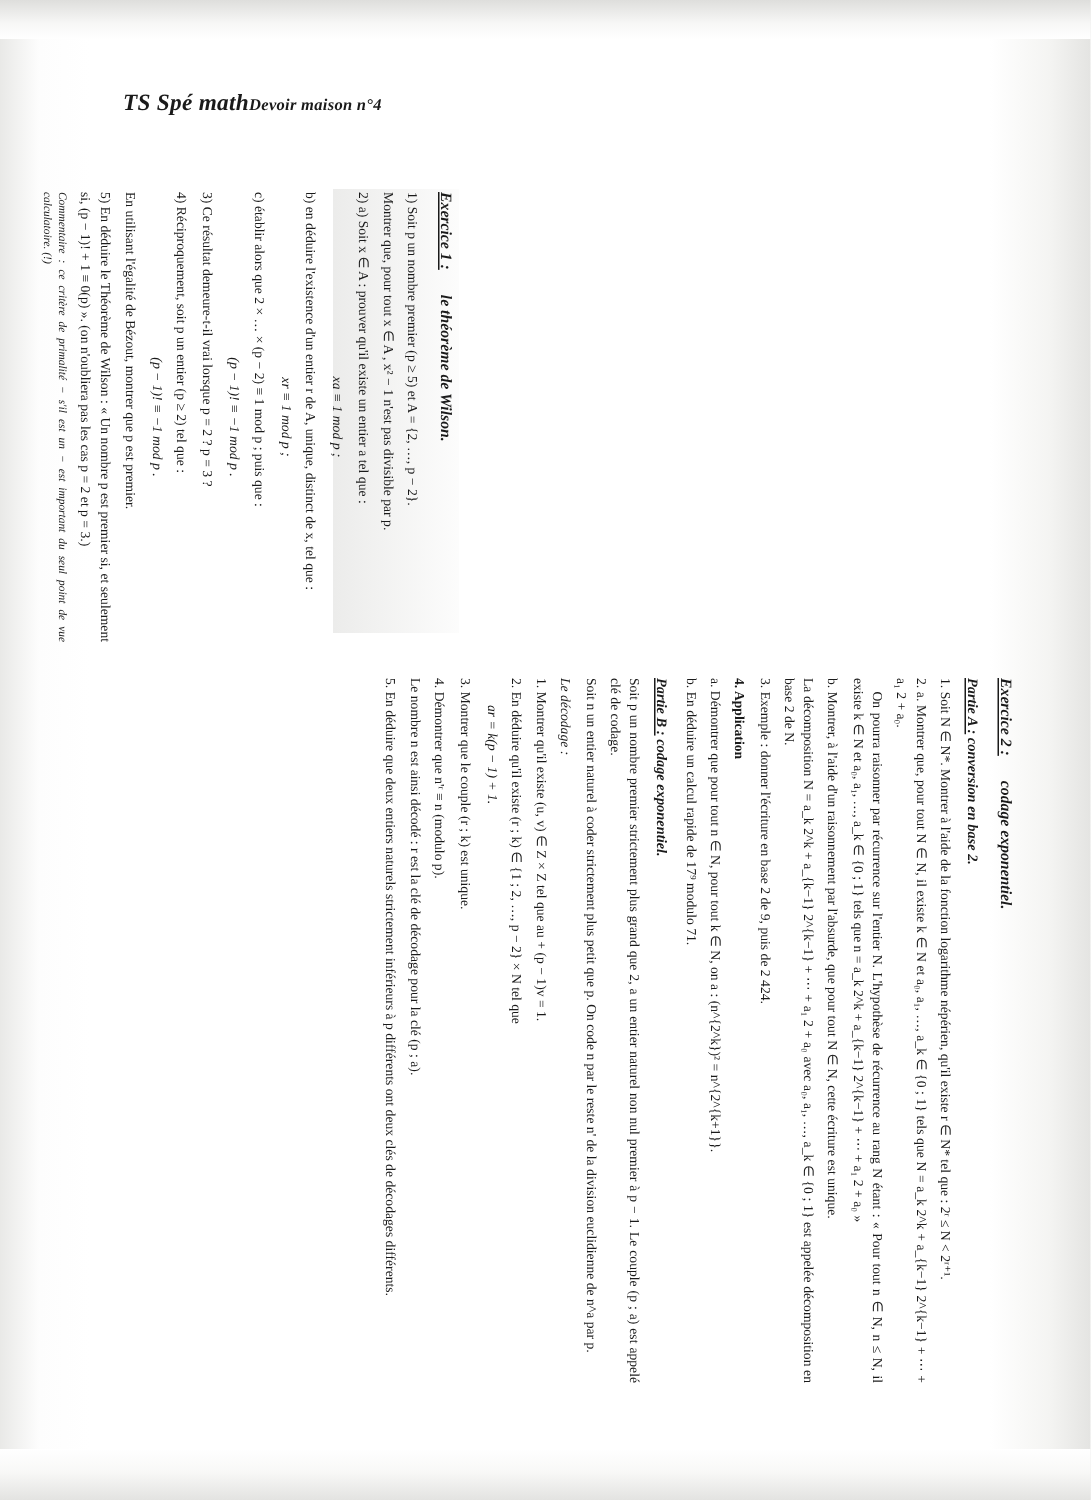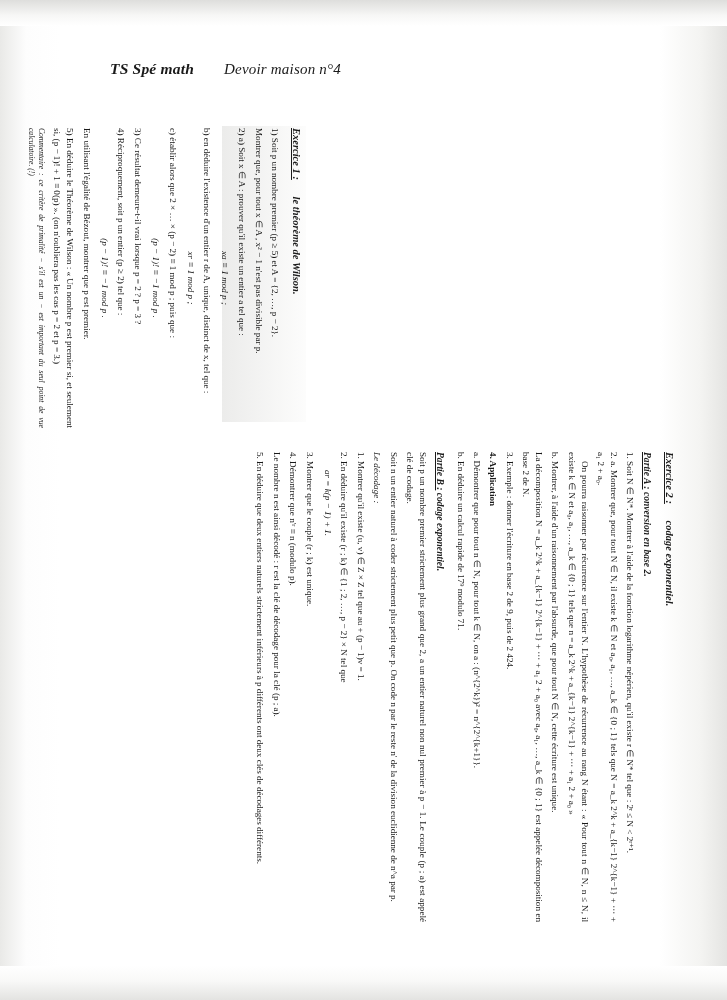--- a/index.html
+++ b/index.html
@@ -41,28 +41,26 @@
   }
 
   
   .header {
     position: absolute;
     top: 60px;
     left: 82px;
     width: 560px;
     display: flex;
     align-items: baseline;
-    gap: 30px;
     font-style: italic;
     font-size: 15.5px;
     letter-spacing: 0.2px;
-    margin-left: 28px;
   }
   .header .h-course { font-weight: 600; }
-  .header .h-title  { font-weight: 400; font-size: 15px; }
+  .header .h-title  { font-weight: 700; font-size: 11px; }
   .header .h-due    { font-weight: 600; font-size: 15px; }
 
   
   .col {
     position: absolute;
     transform-origin: top left;
     transform: rotate(90deg);
     font-size: 9.1px;
     line-height: 1.42;
     text-align: justify;

